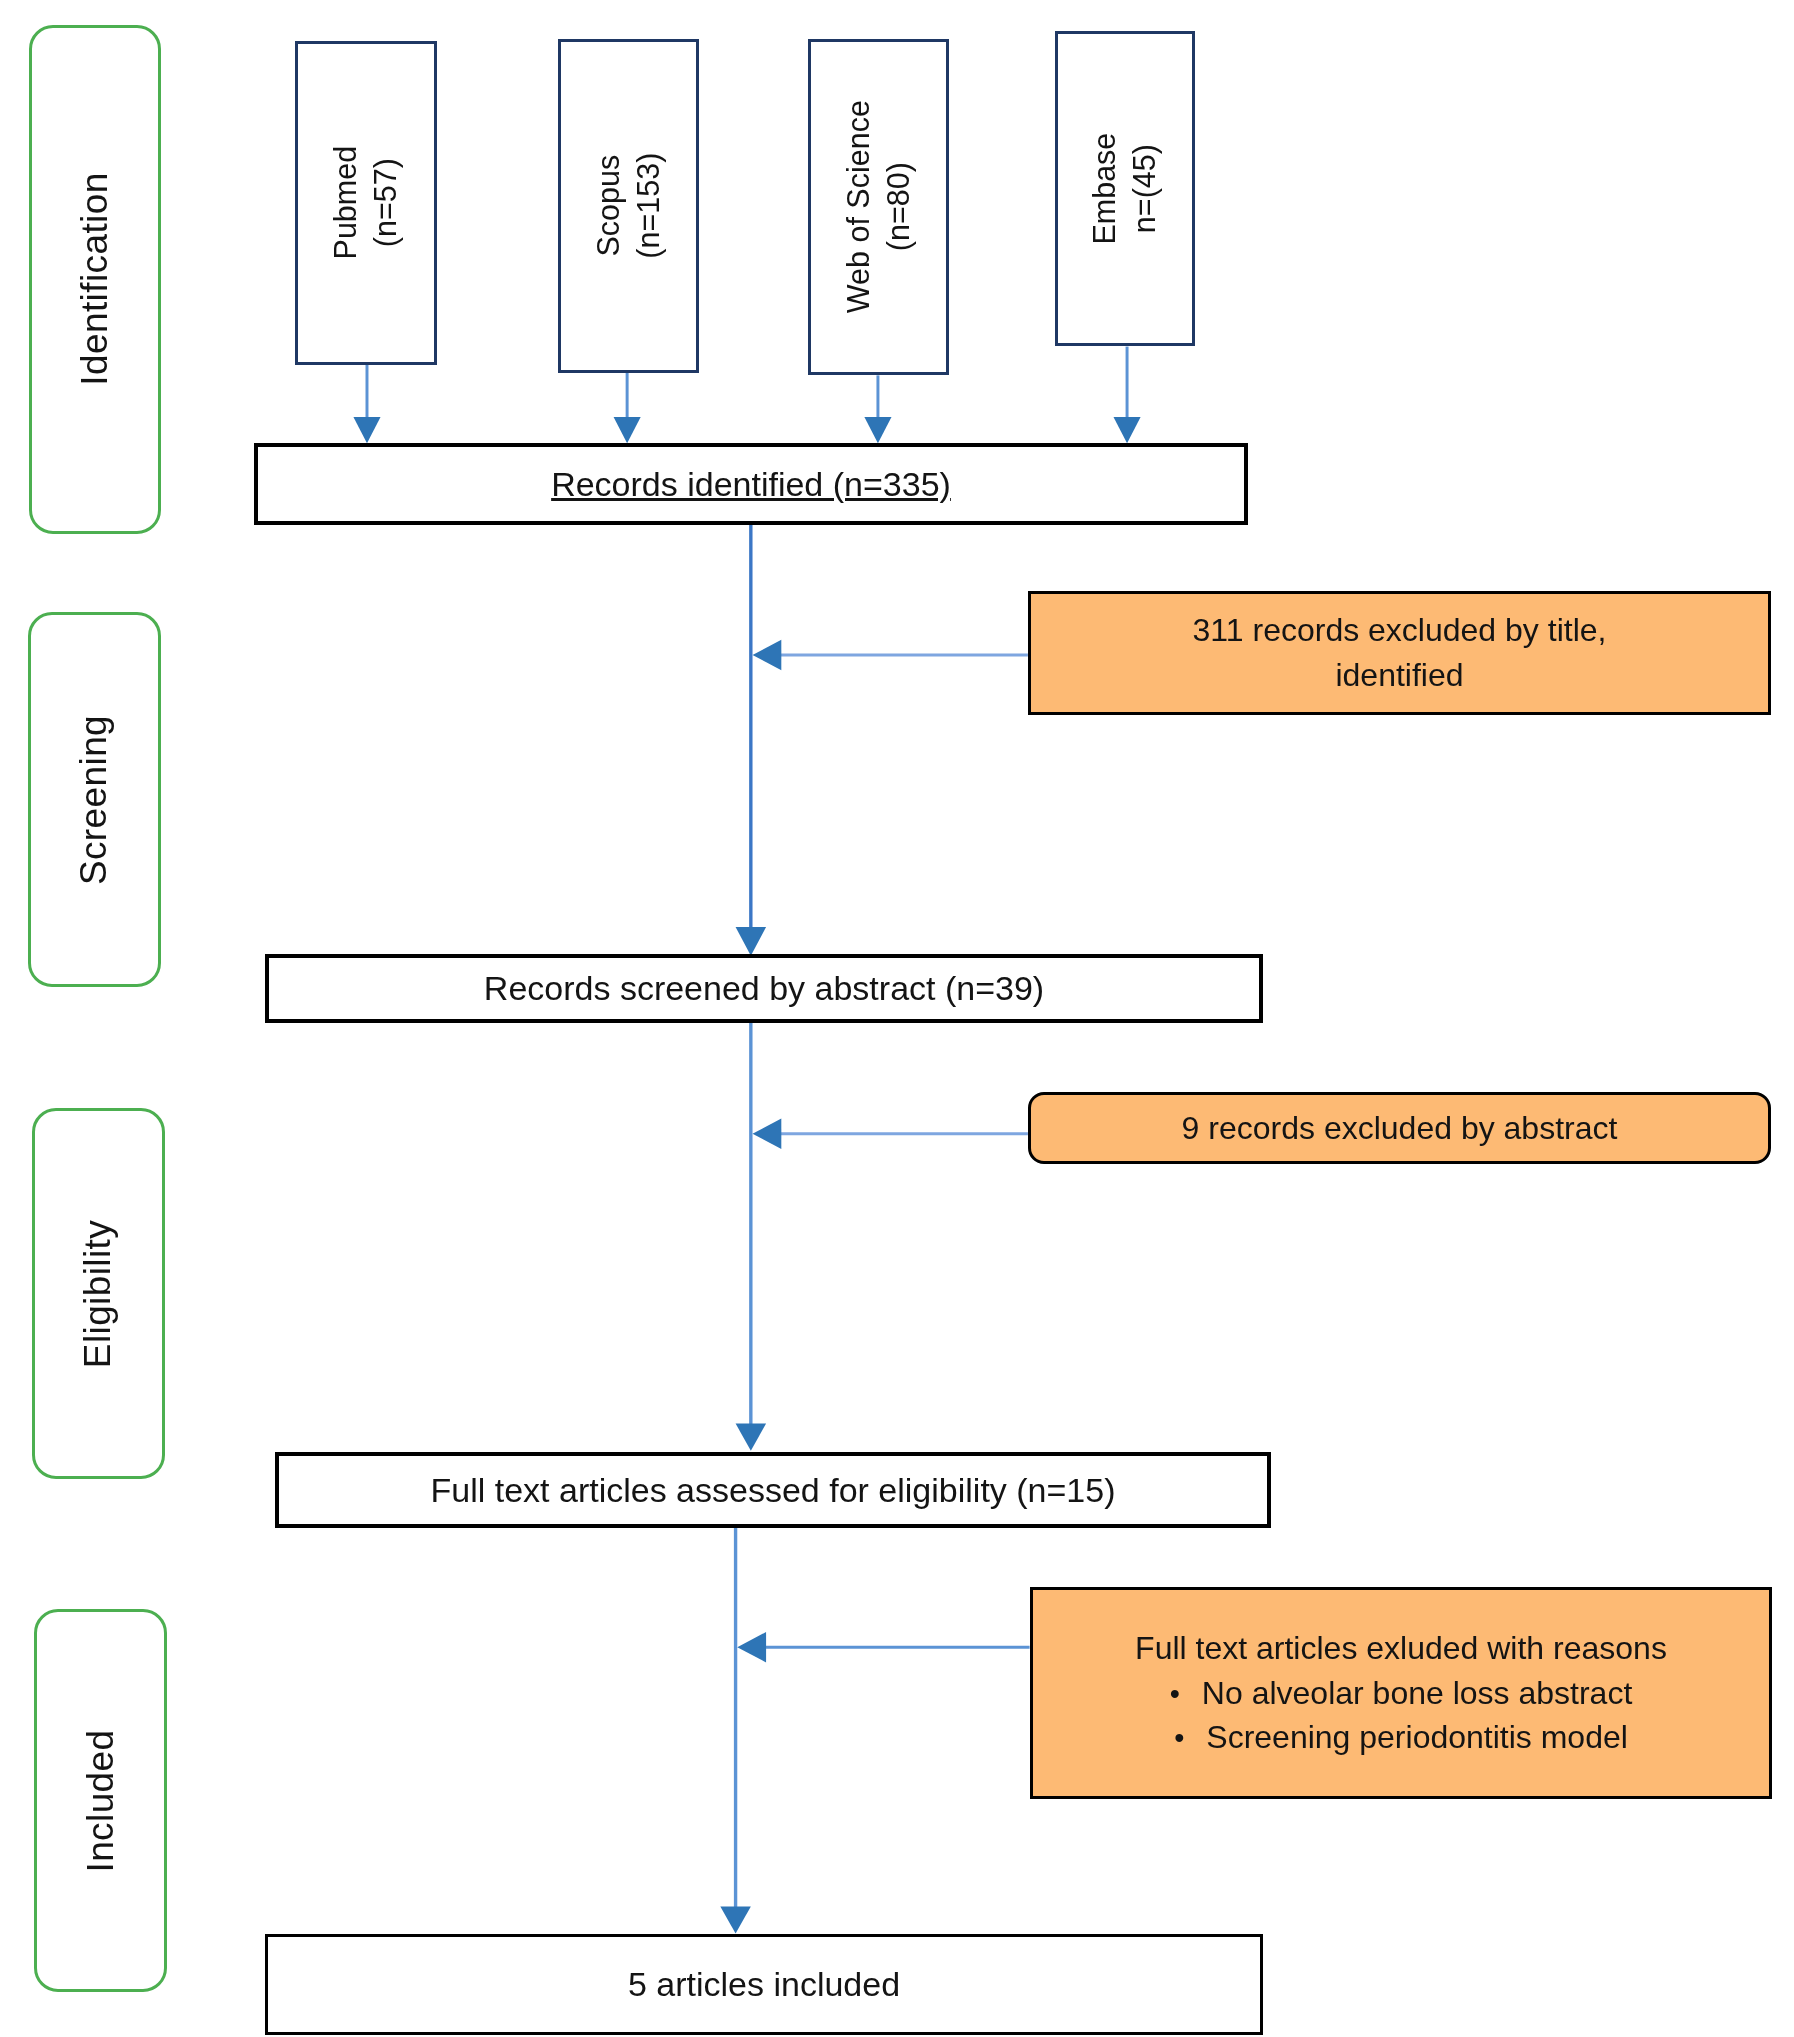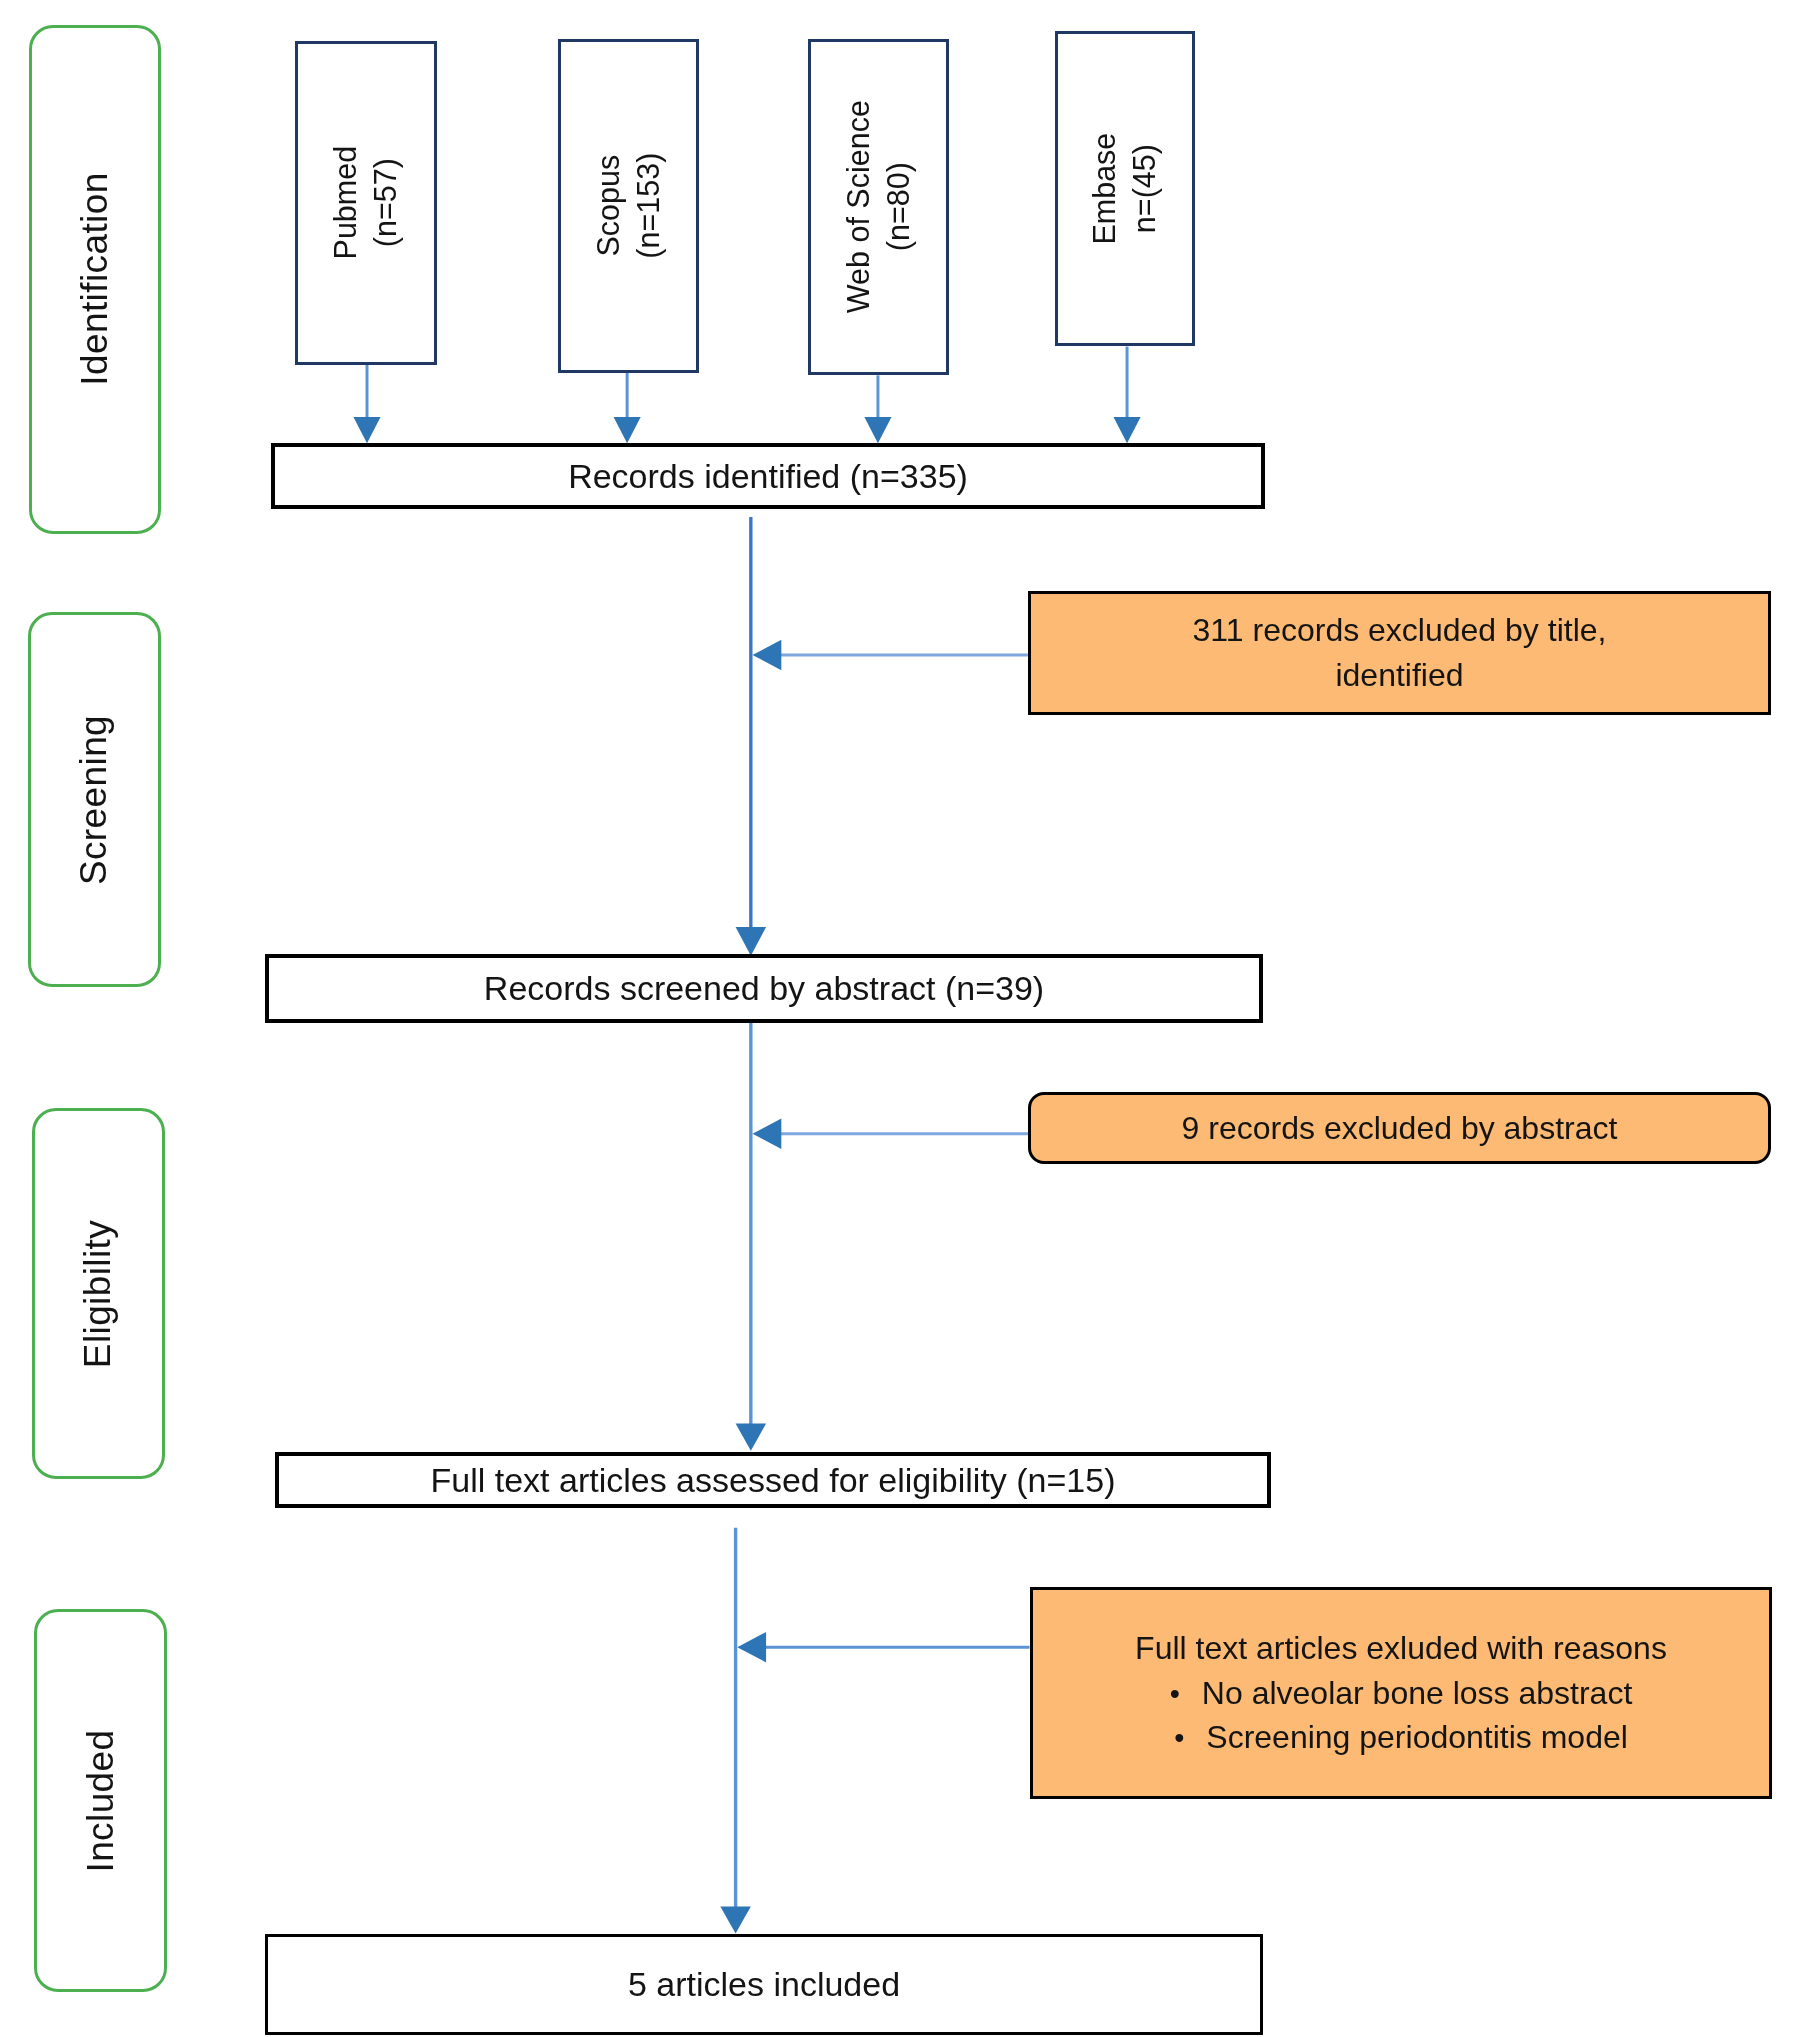--- a/index.html
+++ b/index.html
@@ -175,29 +175,29 @@
       <span>(n=80)</span>
     </div>
   </div>
   <div class="source-box" style="left:1055px; top:31px; width:140px; height:315px;">
     <div class="vtext">
       <span>Embase</span><br>
       <span>n=(45)</span>
     </div>
   </div>
 
-  <div class="flow-box" style="left:271px; top:443px; width:994px; height:66px;">
+  <div class="flow-box" style="left:254px; top:443px; width:994px; height:82px;text-decoration:underline;">
     <span>Records identified (n=335)</span>
   </div>
 
   <div class="flow-box" style="left:265px; top:954px; width:998px; height:69px;">
     <span>Records screened by abstract (n=39)</span>
   </div>
 
-  <div class="flow-box" style="left:275px; top:1452px; width:996px; height:56px;">
+  <div class="flow-box" style="left:275px; top:1452px; width:996px; height:76px;">
     <span>Full text articles assessed for eligibility (n=15)</span>
   </div>
 
   <div class="flow-box" style="left:265px; top:1934px; width:998px; height:101px; border-width:3.4px;">
     <span>5 articles included</span>
   </div>
 
   <div class="excl-box" style="left:1028px; top:591px; width:743px; height:124px;">
     <div>311 records excluded by title,</div>
     <div>identified</div>

